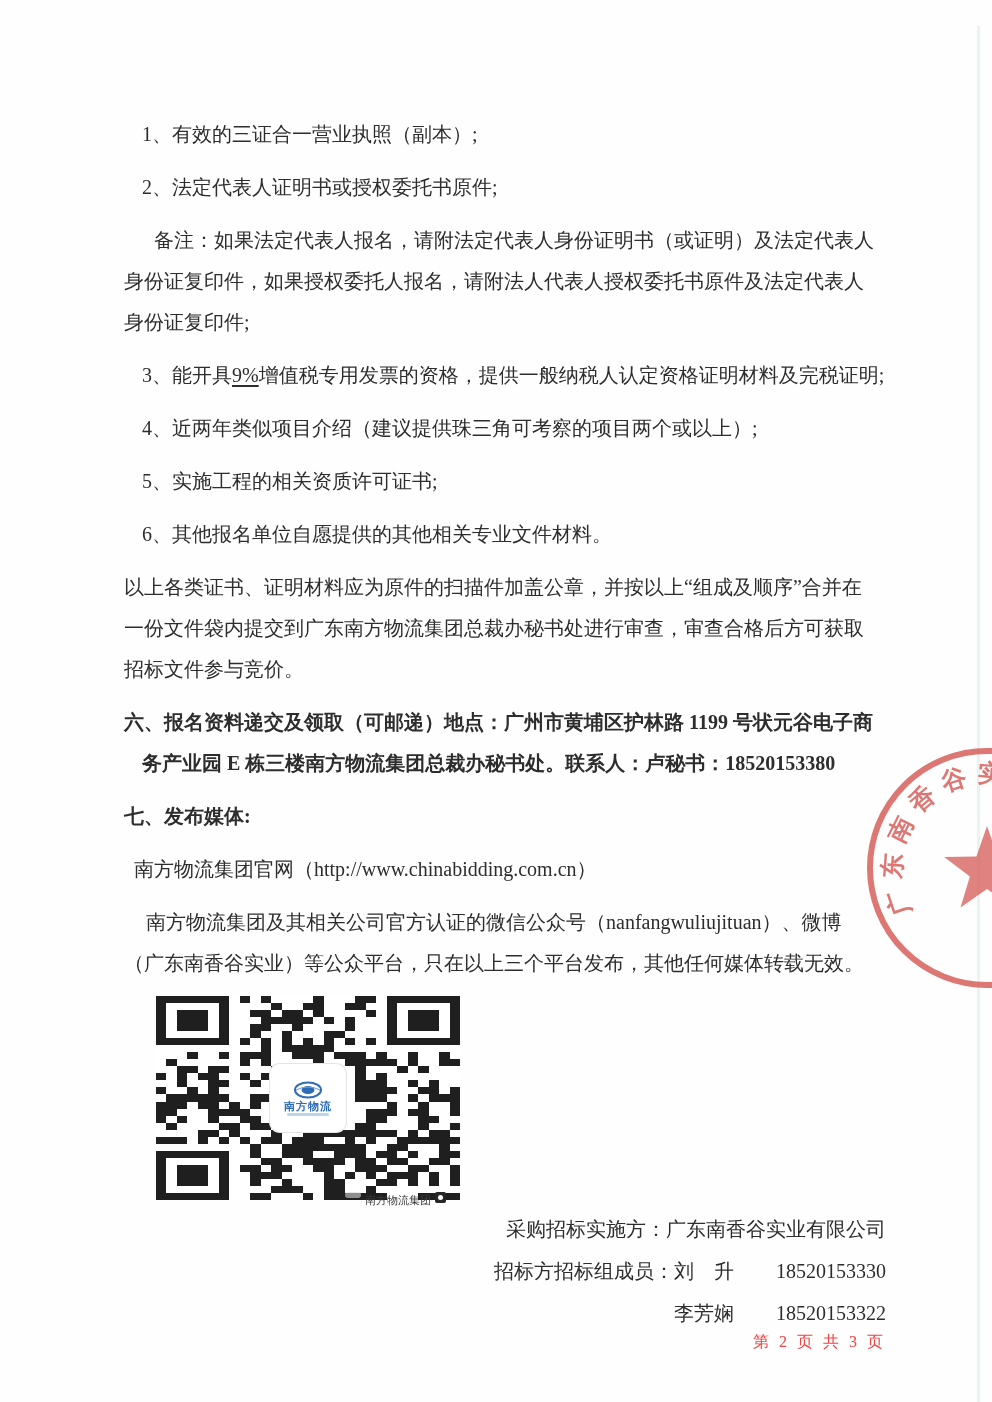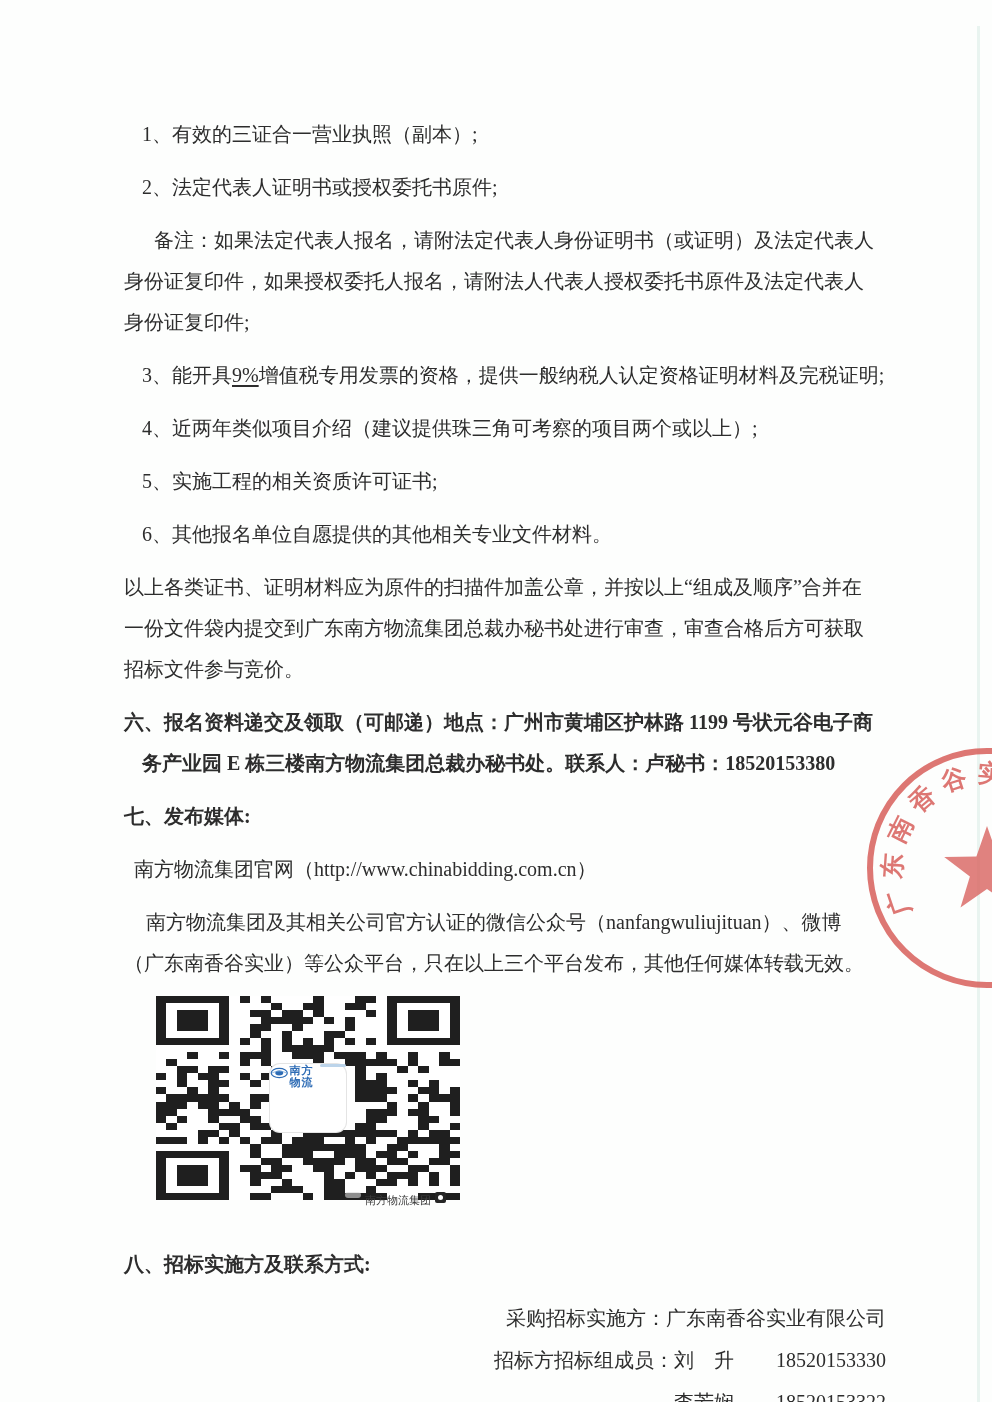--- a/index.html
+++ b/index.html
@@ -19,21 +19,21 @@
   .ul{text-decoration:underline;text-underline-offset:3px;}
   .b{font-weight:bold;}
   .sec6{font-weight:bold;padding-left:18px;text-indent:-18px;}
   .media{margin-left:22px;}
   .media3{text-indent:22px;}
   .qr-block{margin:8px 0 0 44px;width:304px;position:relative;}
   .qr-block svg{display:block;}
   .logo-box{
     position:absolute;left:114px;top:68px;width:76px;height:68px;background:#fff;
     border-radius:10px;box-shadow:0 0 0 1px #e4e4e4;
-    display:flex;justify-content:center;gap:1px;
+    display:flex;flex-direction:column;align-items:center;justify-content:center;gap:1px;
   }
   .logo-text{font-size:11px;line-height:12px;font-weight:bold;color:#2e6cb5;letter-spacing:1px;}
   .logo-sub{width:42px;height:3px;background:#bcd4ea;border-radius:2px;}
   .qr-caption{
     display:flex;justify-content:flex-end;gap:4px;
     font-size:11px;line-height:16px;color:#3c3c3c;margin-top:-8px;padding-right:14px;
   }
   .qr-caption .mini-logo{width:11px;height:11px;background:#262626;border-radius:2px;display:inline-block;position:relative;}
   .qr-caption .mini-logo::after{content:"";position:absolute;left:3px;top:3px;width:5px;height:5px;background:#fff;border-radius:50%;}
   .qr-caption .smudge{width:16px;height:6px;background:#d8d8d8;border-radius:3px;opacity:.6;}
@@ -458,21 +458,20 @@
         <span class="logo-text">南方物流</span>
         <span class="logo-sub"></span>
       </div>
       <div class="qr-caption">
         <span class="smudge"></span>
         <span>南方物流集团</span>
         <span class="mini-logo"></span>
       </div>
     </div>
 
-    <p class="b sec8-title">八、招标实施方及联系方式:</p>
     <div class="row">
       <span>采购招标实施方：</span>
       <span>广东南香谷实业有限公司</span>
     </div>
     <div class="row">
       <span>招标方招标组成员：</span>
       <span class="nm">刘　升</span>
       <span>18520153330</span>
     </div>
     <div class="row member2">

